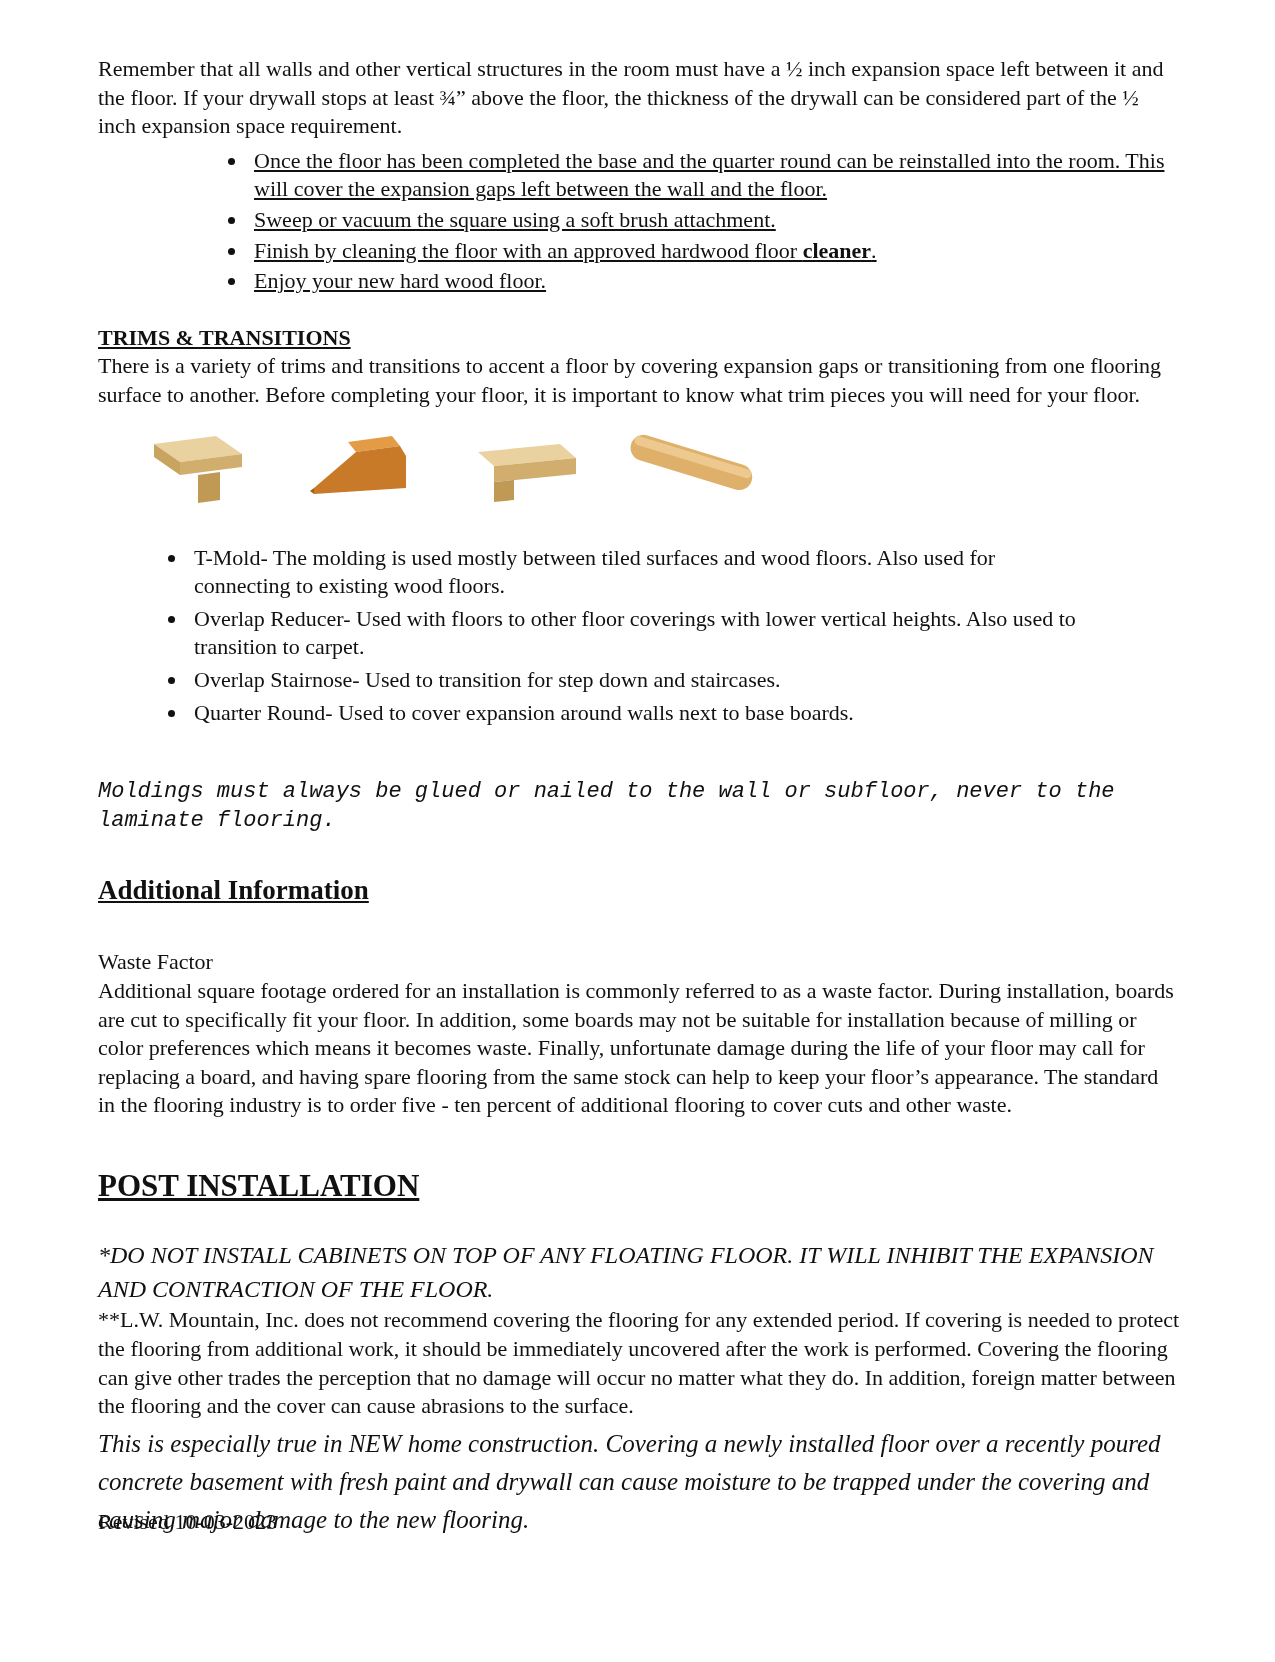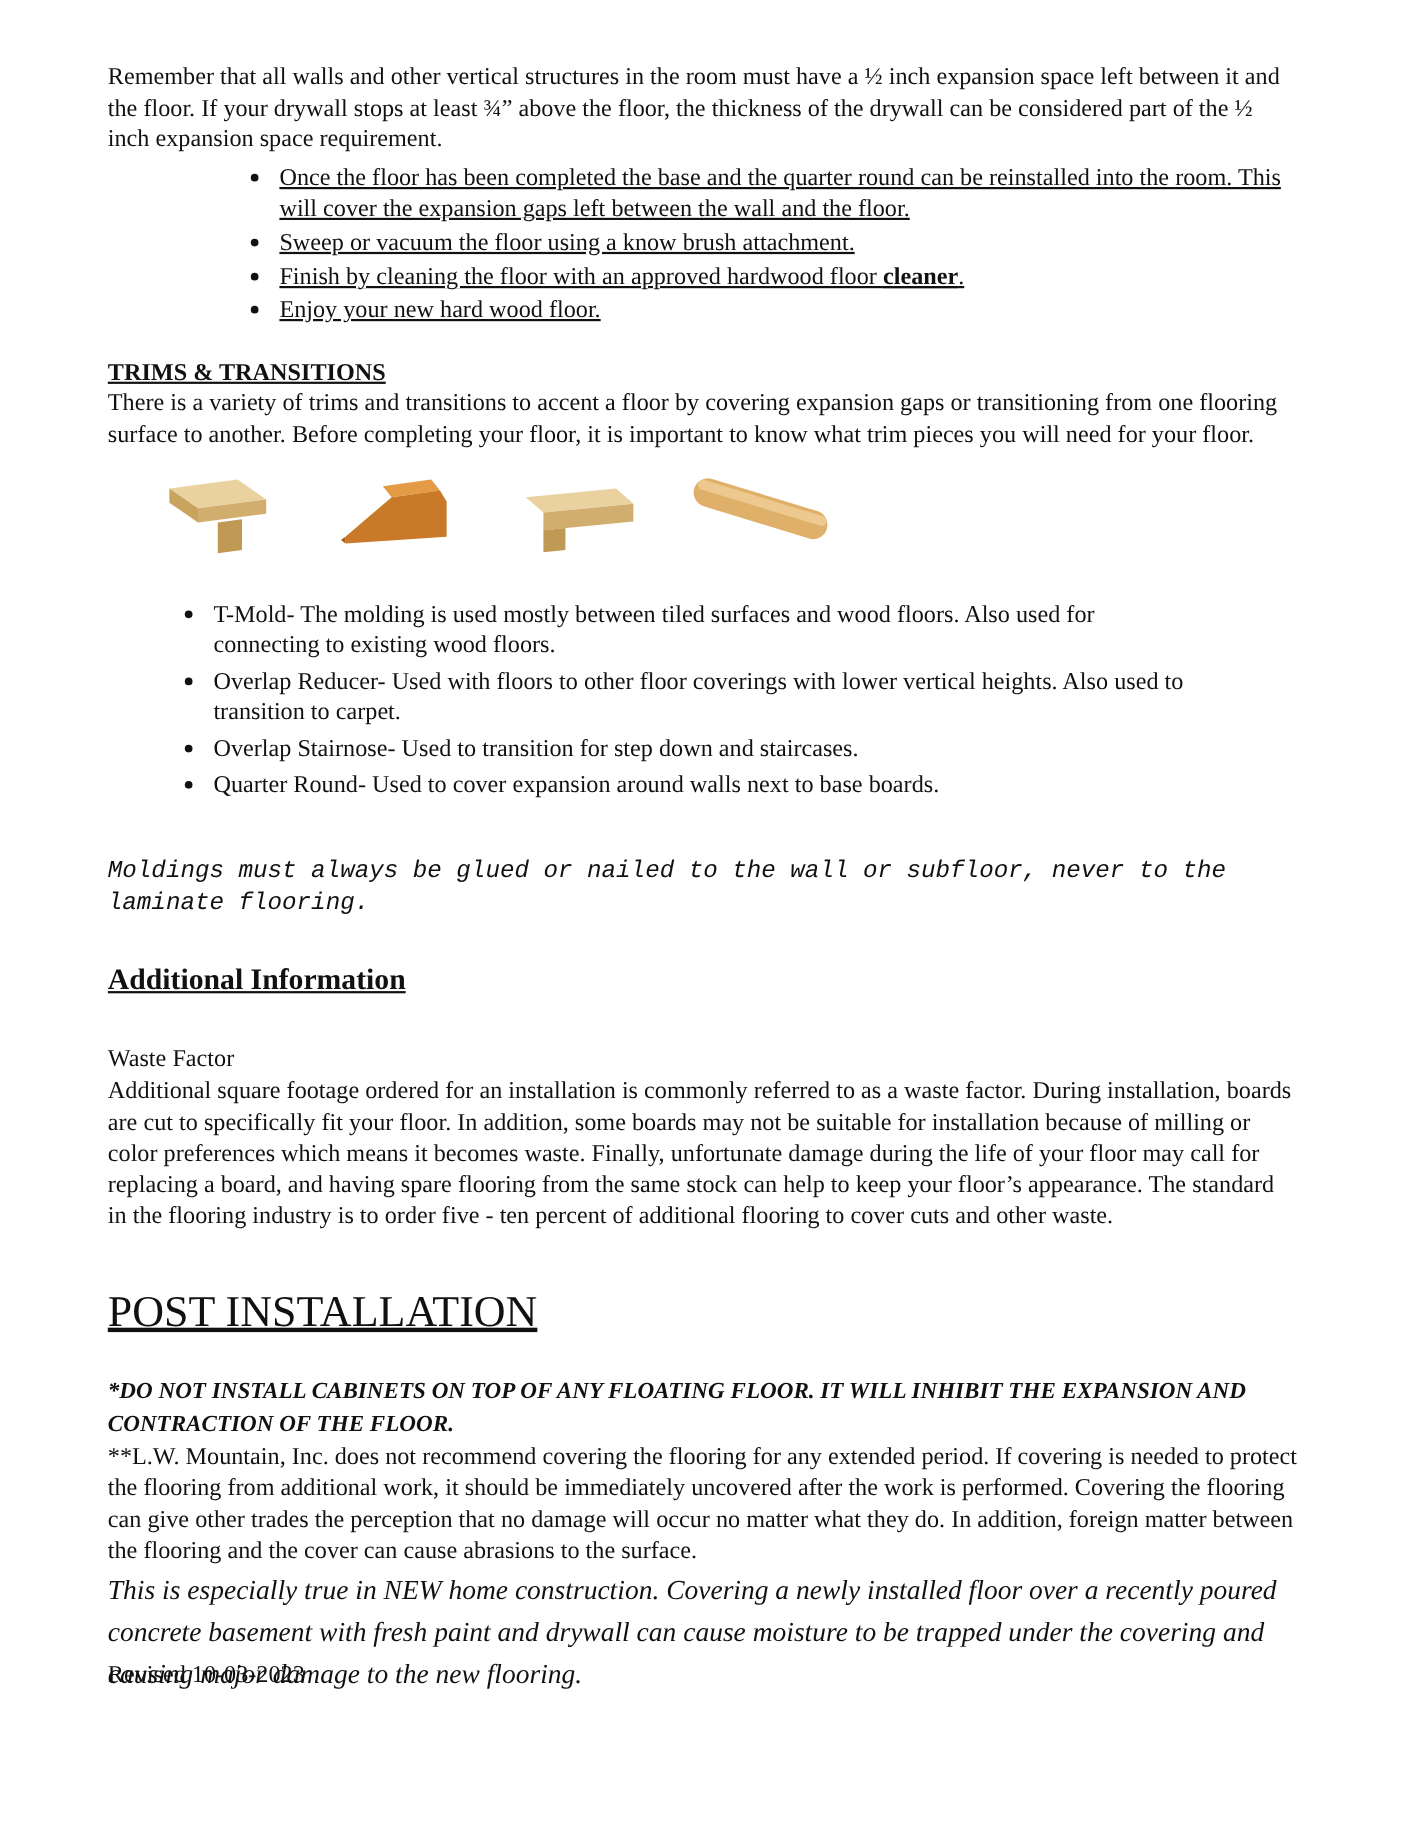--- a/index.html
+++ b/index.html
@@ -52,31 +52,30 @@
     font-family: Liberation Mono, monospace;
   }
   .add-info-heading {
     font-weight: bold;
     text-decoration: underline;
     font-size: 27px;
     margin: 38px 0 0 0;
   }
   .waste-label { margin-top: 40px; }
   .post-install-heading {
-    font-weight: normal;
+    font-weight: bold;
     text-decoration: underline;
-    font-size: 40px;
+    font-size: 31px;
     margin: 46px 0 0 0;
   }
   .caps-warning {
     font-style: italic;
-    font-size: 21px;
+    font-size: 24px;
     line-height: 1.42;
     margin-top: 32px;
-    font-weight: bold;
   }
   .cover-note {
     font-style: italic;
     font-size: 25px;
     line-height: 1.52;
     margin-top: 4px;
   }
   .footer {
     position: absolute;
     left: 98px;
@@ -87,21 +86,21 @@
 </style>
 </head>
 <body>
 
 <div class="page">
 
   <p>Remember that all walls and other vertical structures in the room must have a ½ inch expansion space left between it and the floor. If your drywall stops at least ¾” above the floor, the thickness of the drywall can be considered part of the ½ inch expansion space requirement.</p>
 
   <ul class="steps">
     <li>Once the floor has been completed the base and the quarter round can be reinstalled into the room. This will cover the expansion gaps left between the wall and the floor.</li>
-    <li>Sweep or vacuum the floor using a know brush attachment.</li>
+    <li>Sweep or vacuum the square using a soft brush attachment.</li>
     <li><span>Finish by cleaning the floor with an approved hardwood floor </span><span class="bu">cleaner</span><span>.</span></li>
     <li>Enjoy your new hard wood floor.</li>
   </ul>
 
   <h3 class="section-heading">TRIMS &amp; TRANSITIONS</h3>
   <p>There is a variety of trims and transitions to accent a floor by covering expansion gaps or transitioning from one flooring surface to another. Before completing your floor, it is important to know what trim pieces you will need for your floor.</p>
 
   <div class="profiles">
     <svg width="112" height="86" viewBox="0 0 112 86">
       <polygon points="18,22 80,14 106,32 44,40" fill="#ead2a0"></polygon>

